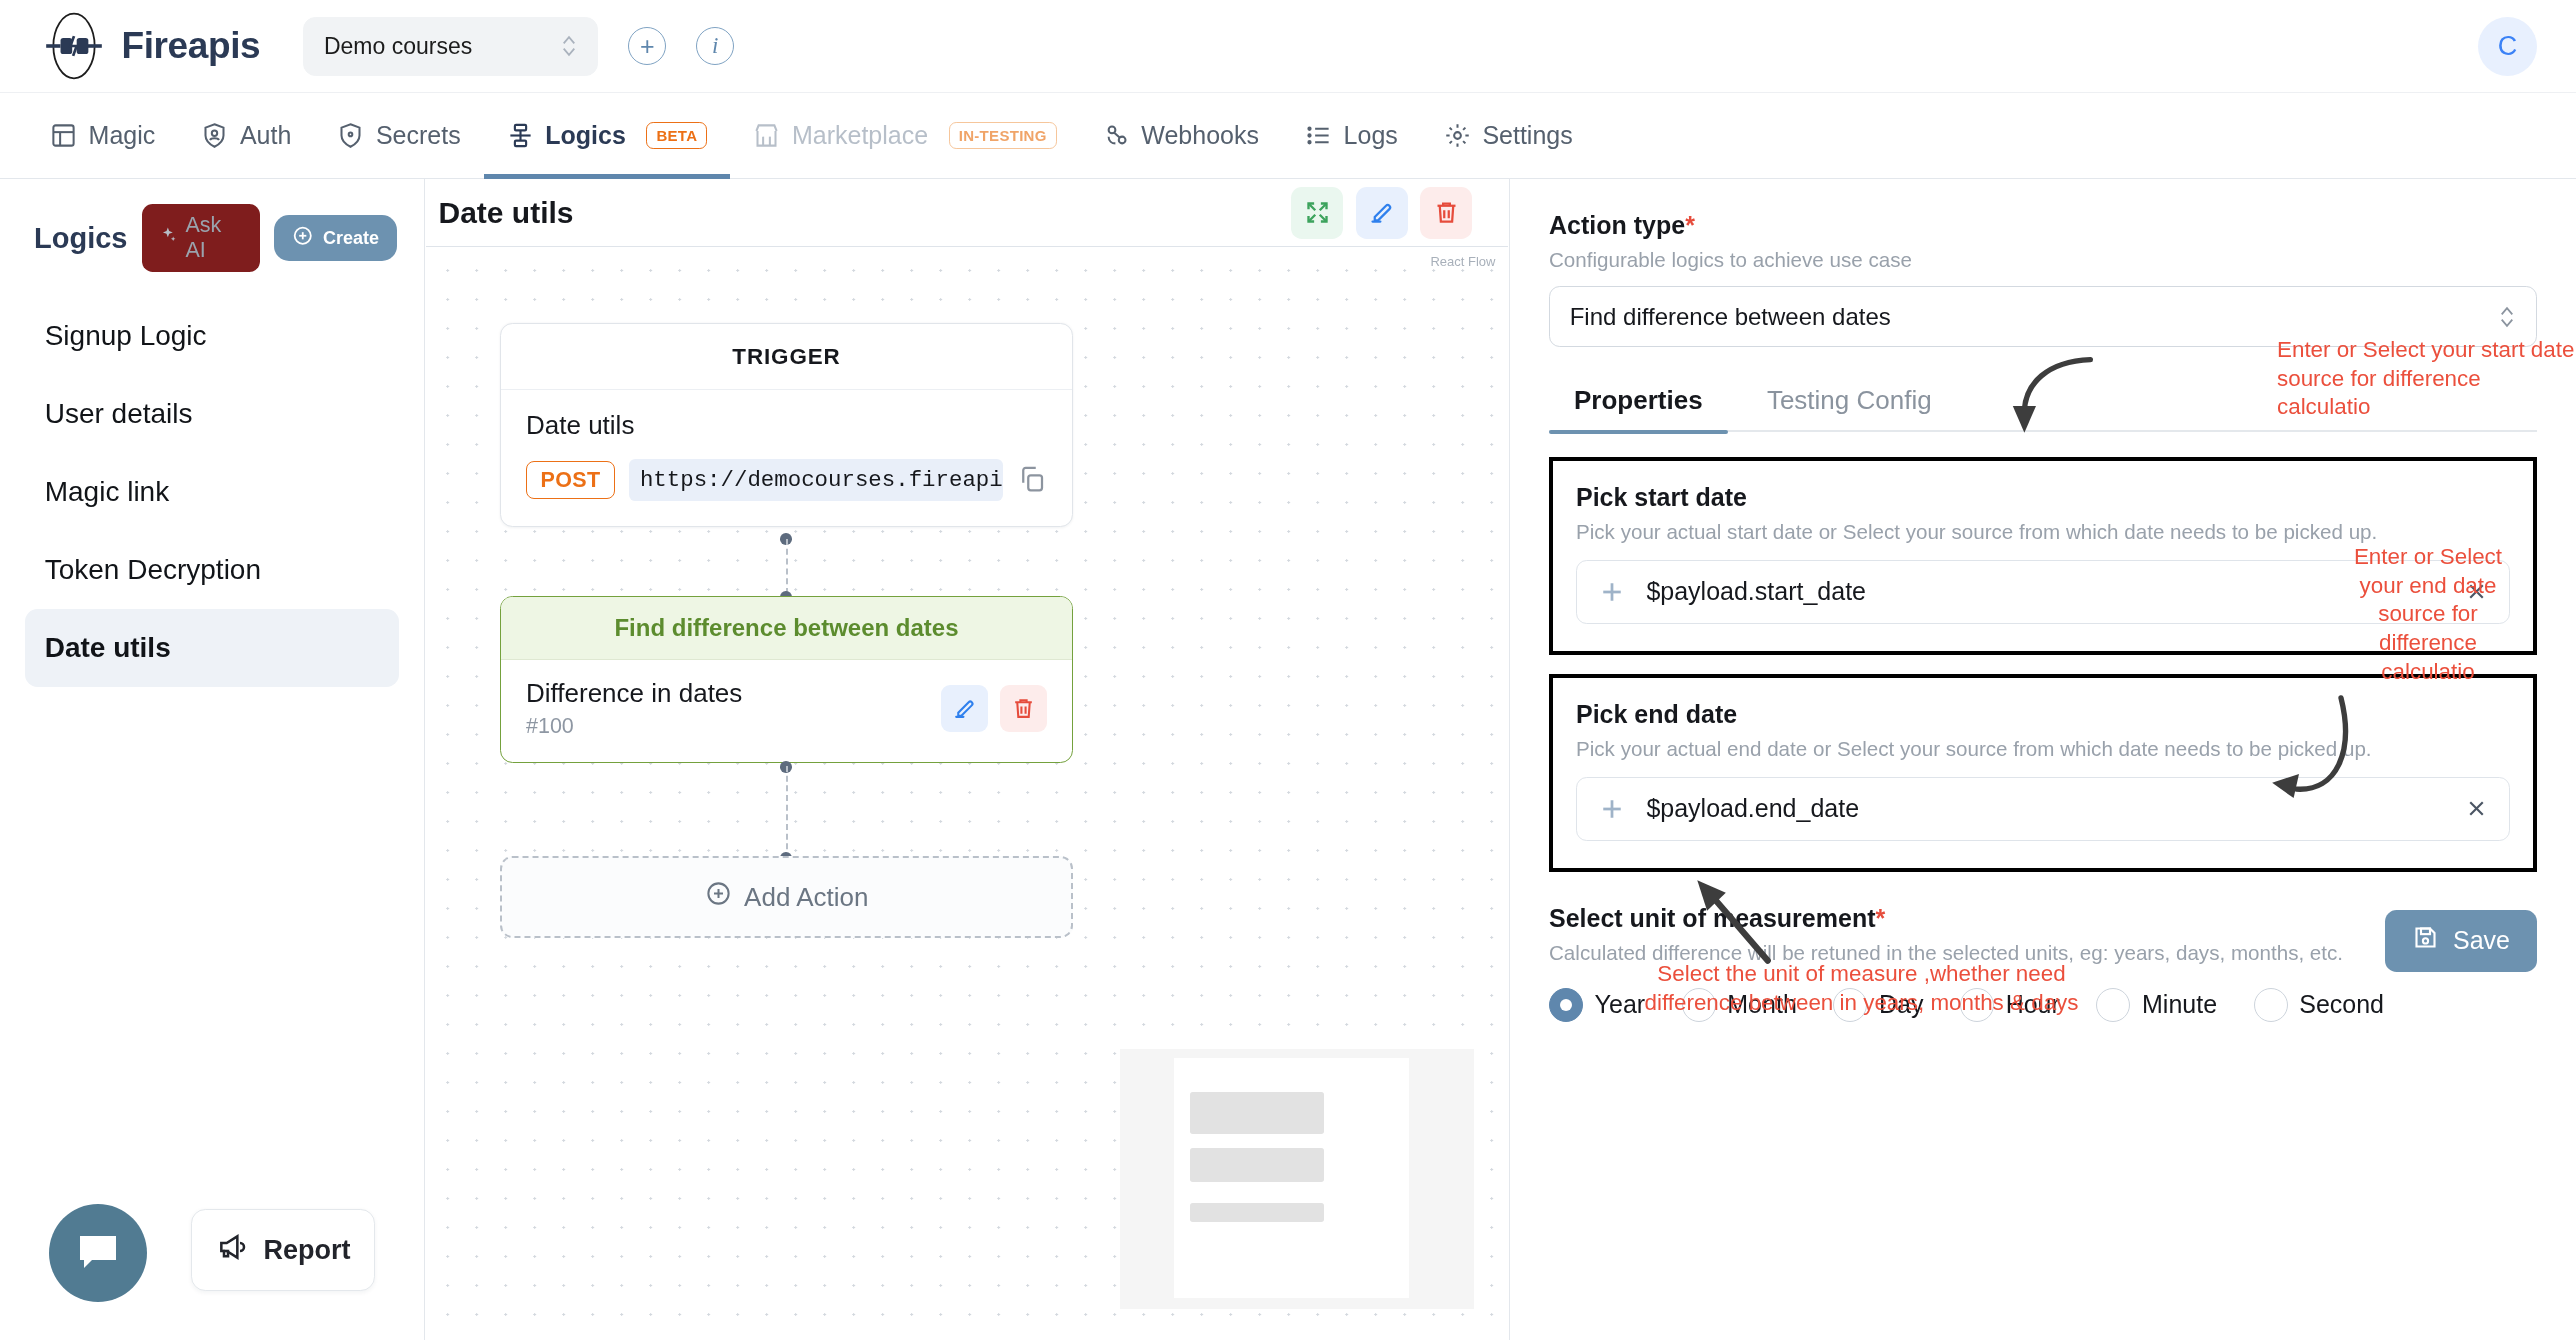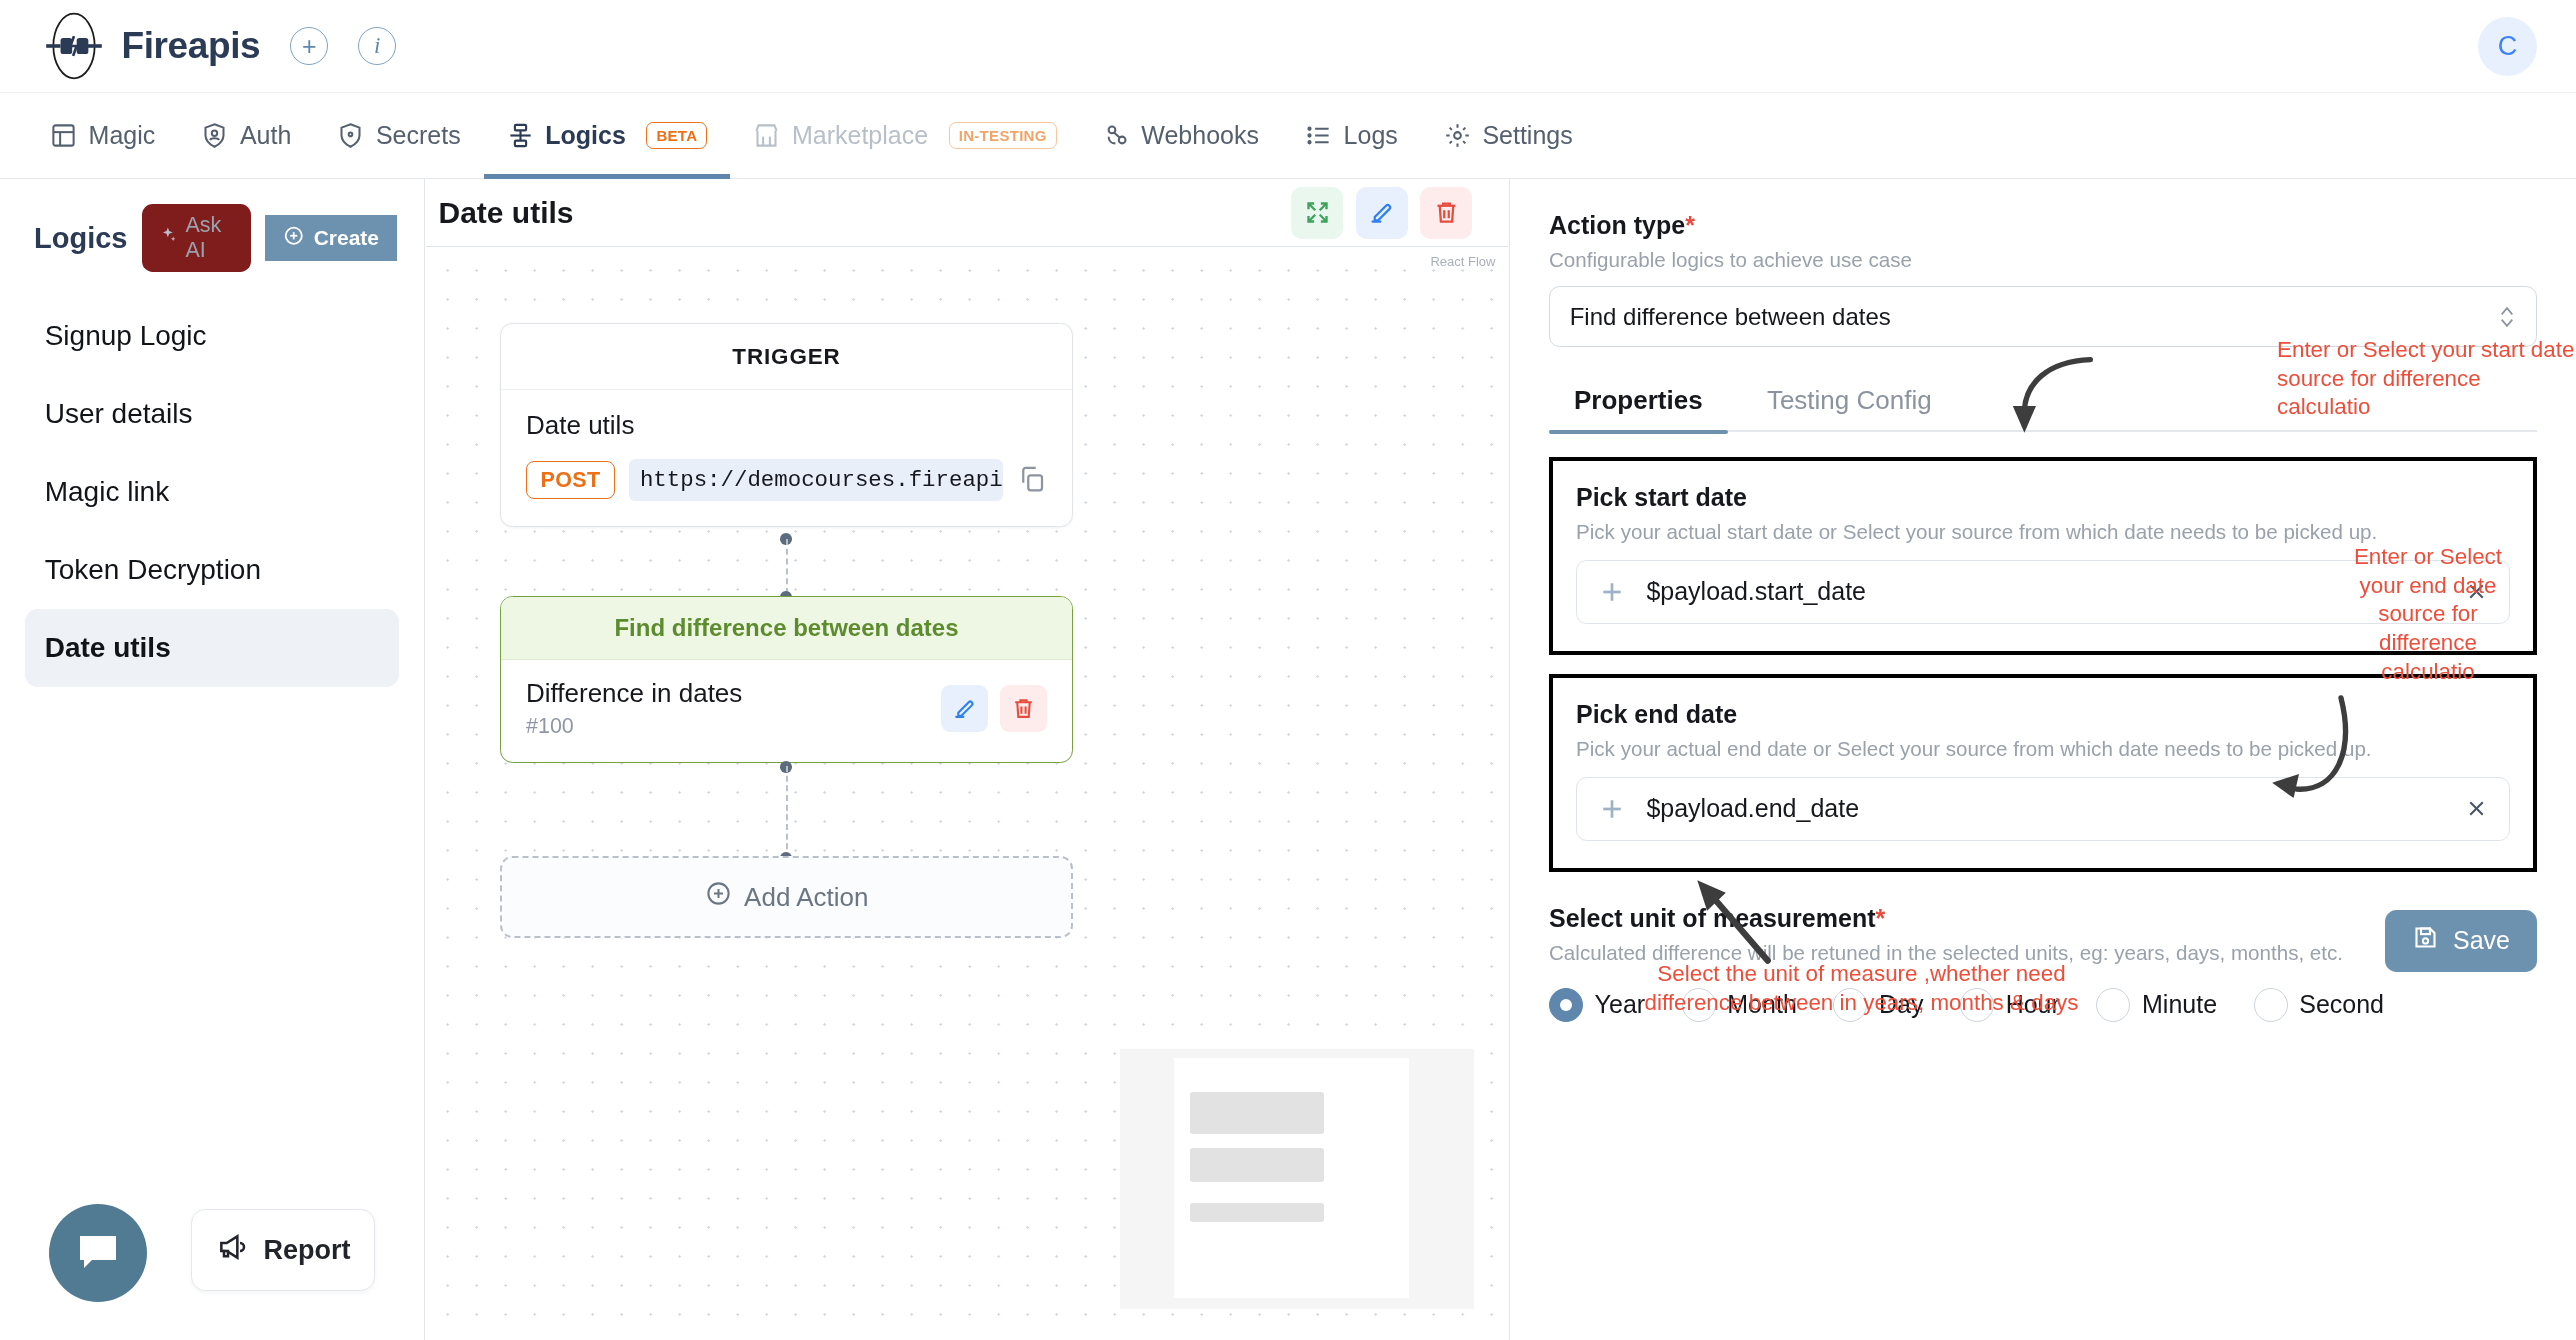--- a/index.html
+++ b/index.html
@@ -71,21 +71,21 @@
     background: #fff; border-right: 0.9px solid #e3e7ec;
   }
   .sb-head { display: flex; align-items: center; padding: 25px 27px 9px 34px; gap: 14.3px; }
   .sb-title { font-size: 29px; font-weight: bold; color: #2b3a55; }
   .ask-ai {
     display: flex; align-items: center; gap: 8px; background: #7f1d1d; color: #9aa3ad;
     border-radius: 10.7px; padding: 9px 16px; font-size: 21.5px;
   }
   .create-btn {
     display: flex; align-items: center; gap: 9px; background: #6d92b0; color: #fff;
-    border-radius: 0; padding: 9.8px 18px; font-size: 21px; font-weight: bold;
+    border-radius: 15px; padding: 9.8px 18px; font-size: 18px; font-weight: bold;
   }
   .sb-list { margin-top: 16px; padding: 0 25px; }
   .sb-item {
     font-size: 28px; color: #111418; padding: 23px 19.7px; border-radius: 12.5px;
   }
   .sb-item.active { background: #eef2f7; font-weight: bold; }
 
   
   .canvas-col {
     position: absolute; top: 179px; left: 426px; width: 1082px; height: 1162px;
@@ -257,20 +257,29 @@
       <ellipse cx="39" cy="39" rx="23" ry="36" fill="none" stroke="#1d1d1d" stroke-width="2"></ellipse>
       <line x1="8" y1="39" x2="24" y2="39" stroke="#2b3a55" stroke-width="4"></line>
       <line x1="54" y1="39" x2="70" y2="39" stroke="#2b3a55" stroke-width="4"></line>
       <rect x="24" y="30" width="13" height="18" rx="3" fill="#2b3a55"></rect>
       <rect x="42" y="30" width="13" height="18" rx="3" fill="#2b3a55"></rect>
       <path d="M39 28 L35 39 L42 39 L38 50" stroke="#2b3a55" stroke-width="3" fill="none"></path>
     </svg>
   </div>
   <div class="brand-name">Fireapis</div>
 
+  <div class="project-select">
+    <span>Demo courses</span>
+    <span class="select-chevrons">
+      <svg width="18" height="30" viewBox="0 0 20 34">
+        <path d="M4 14 L10 7 L16 14" fill="none" stroke="#aab2bd" stroke-width="2"></path>
+        <path d="M4 20 L10 27 L16 20" fill="none" stroke="#aab2bd" stroke-width="2"></path>
+      </svg>
+    </span>
+  </div>
 
   <div class="circ-btn">+</div>
   <div class="circ-btn info">i</div>
 
   <div class="avatar">C</div>
 </div>
 
 <div class="navbar">
   <div class="nav-item">
     <span class="nav-ico">

